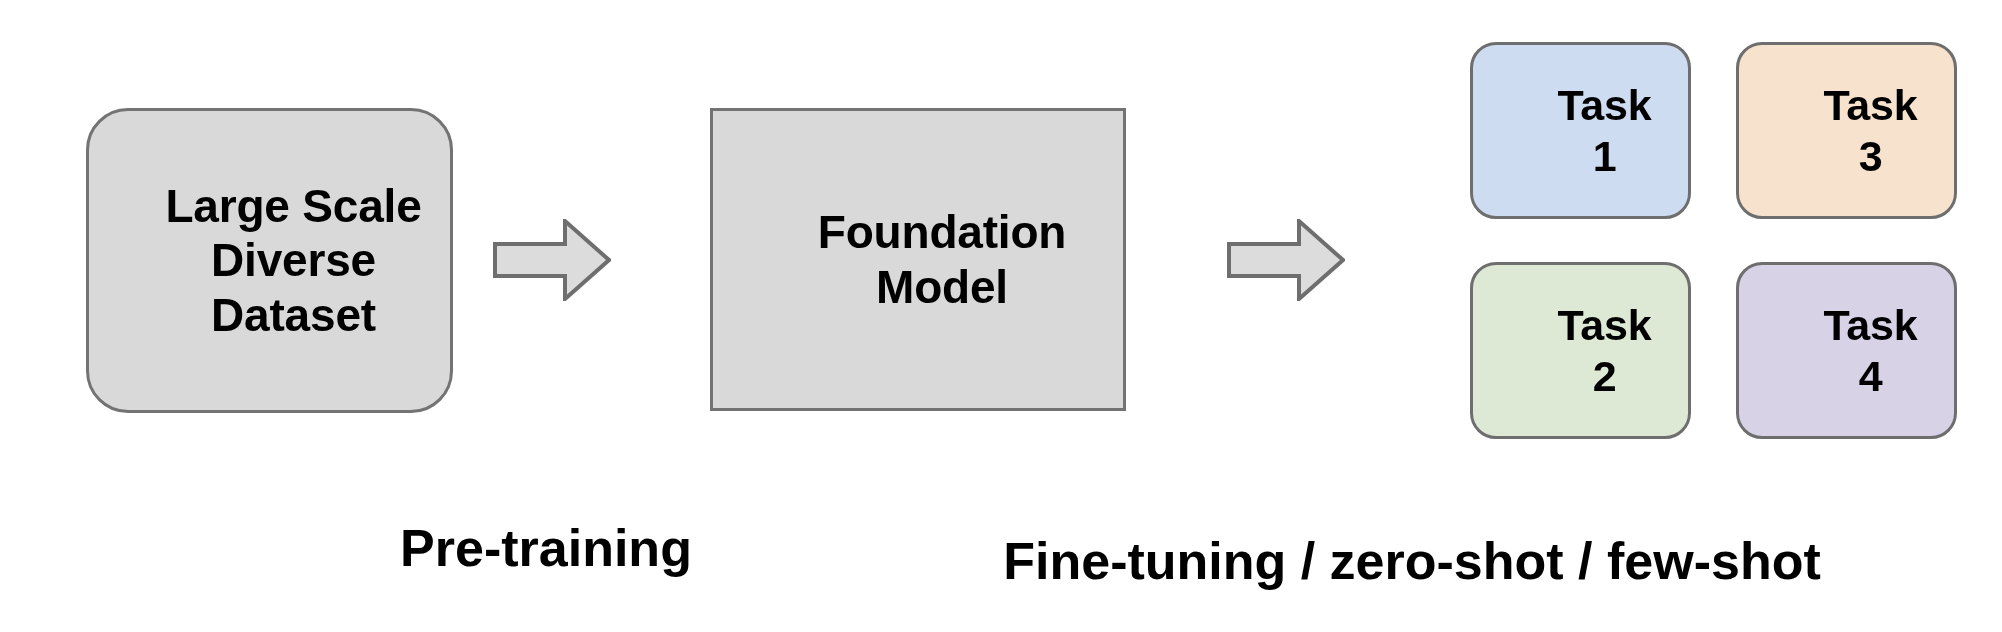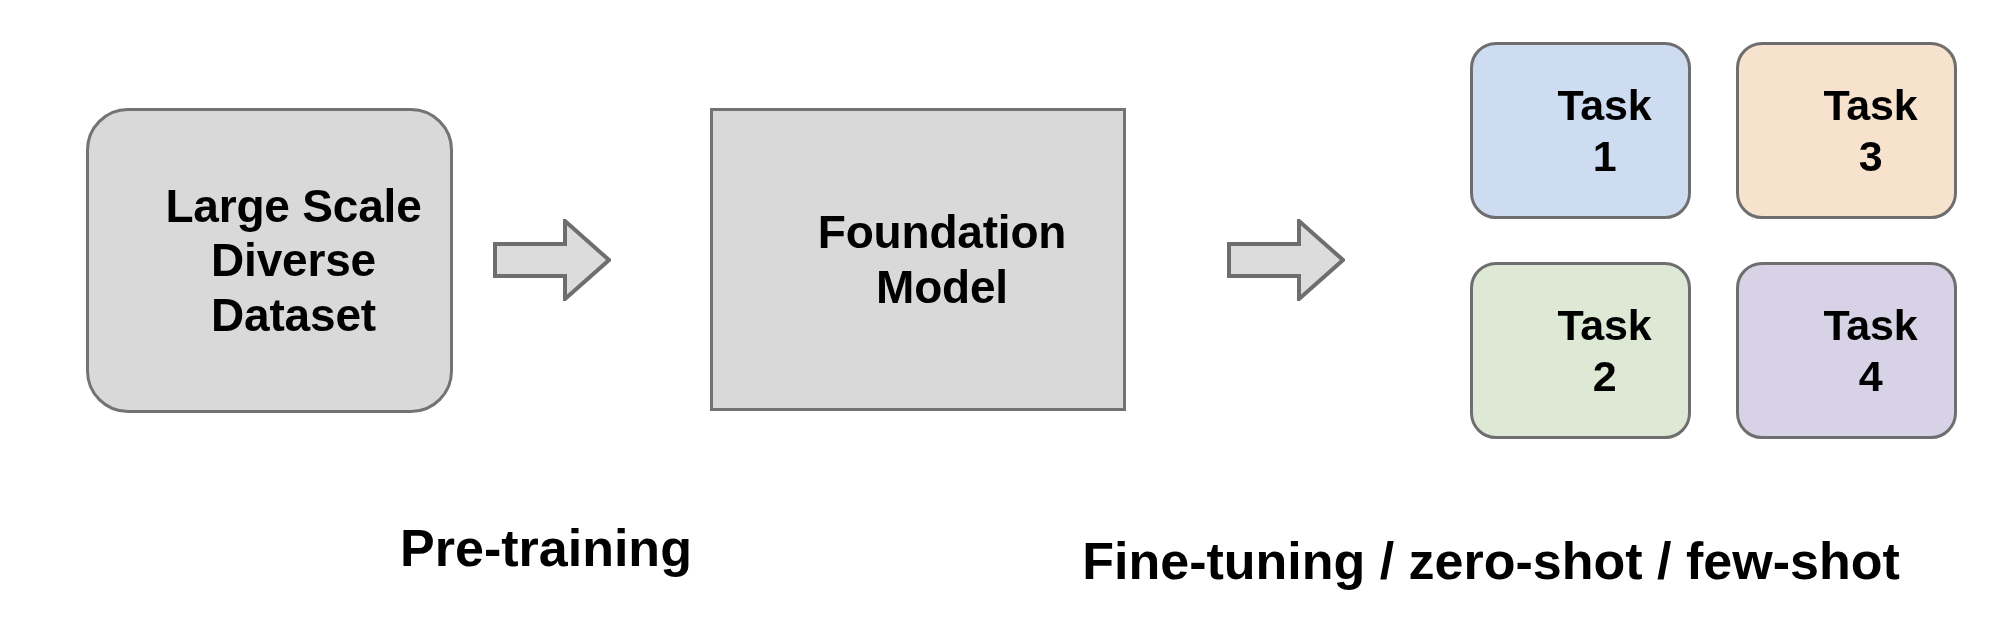--- a/index.html
+++ b/index.html
@@ -89,21 +89,21 @@
     font-size: 52px;
     white-space: nowrap;
     text-align: center;
   }
   #caption-pretraining {
     left: 0px;
     top: 518px;
     width: 1092px;
   }
   #caption-adaptation {
-    left: 991px;
+    left: 912px;
     top: 531px;
     width: 1000px;
   }
 </style>
 </head>
 <body>
 
 <div id="canvas" style="background: rgb(255, 255, 255);">
 
   <div id="dataset-node" class="node" style="background: rgb(217, 217, 217); border-color: rgb(115, 115, 115);">

